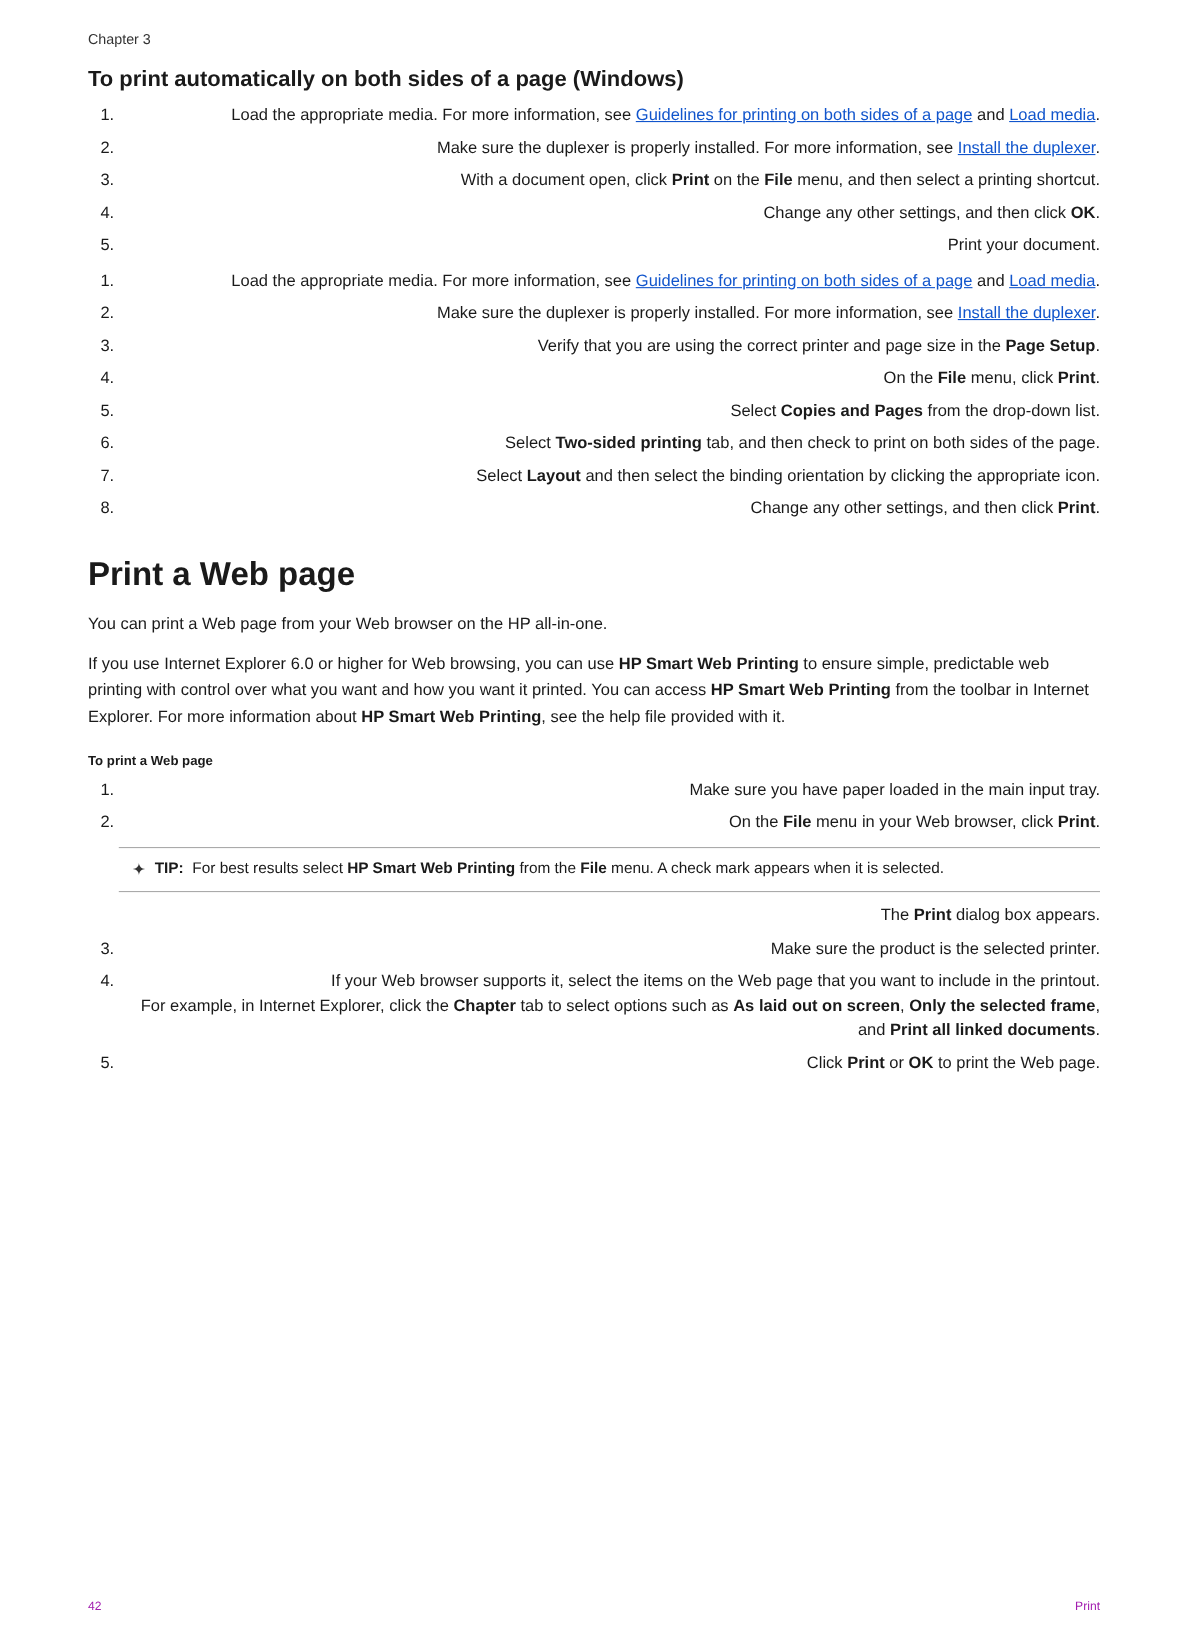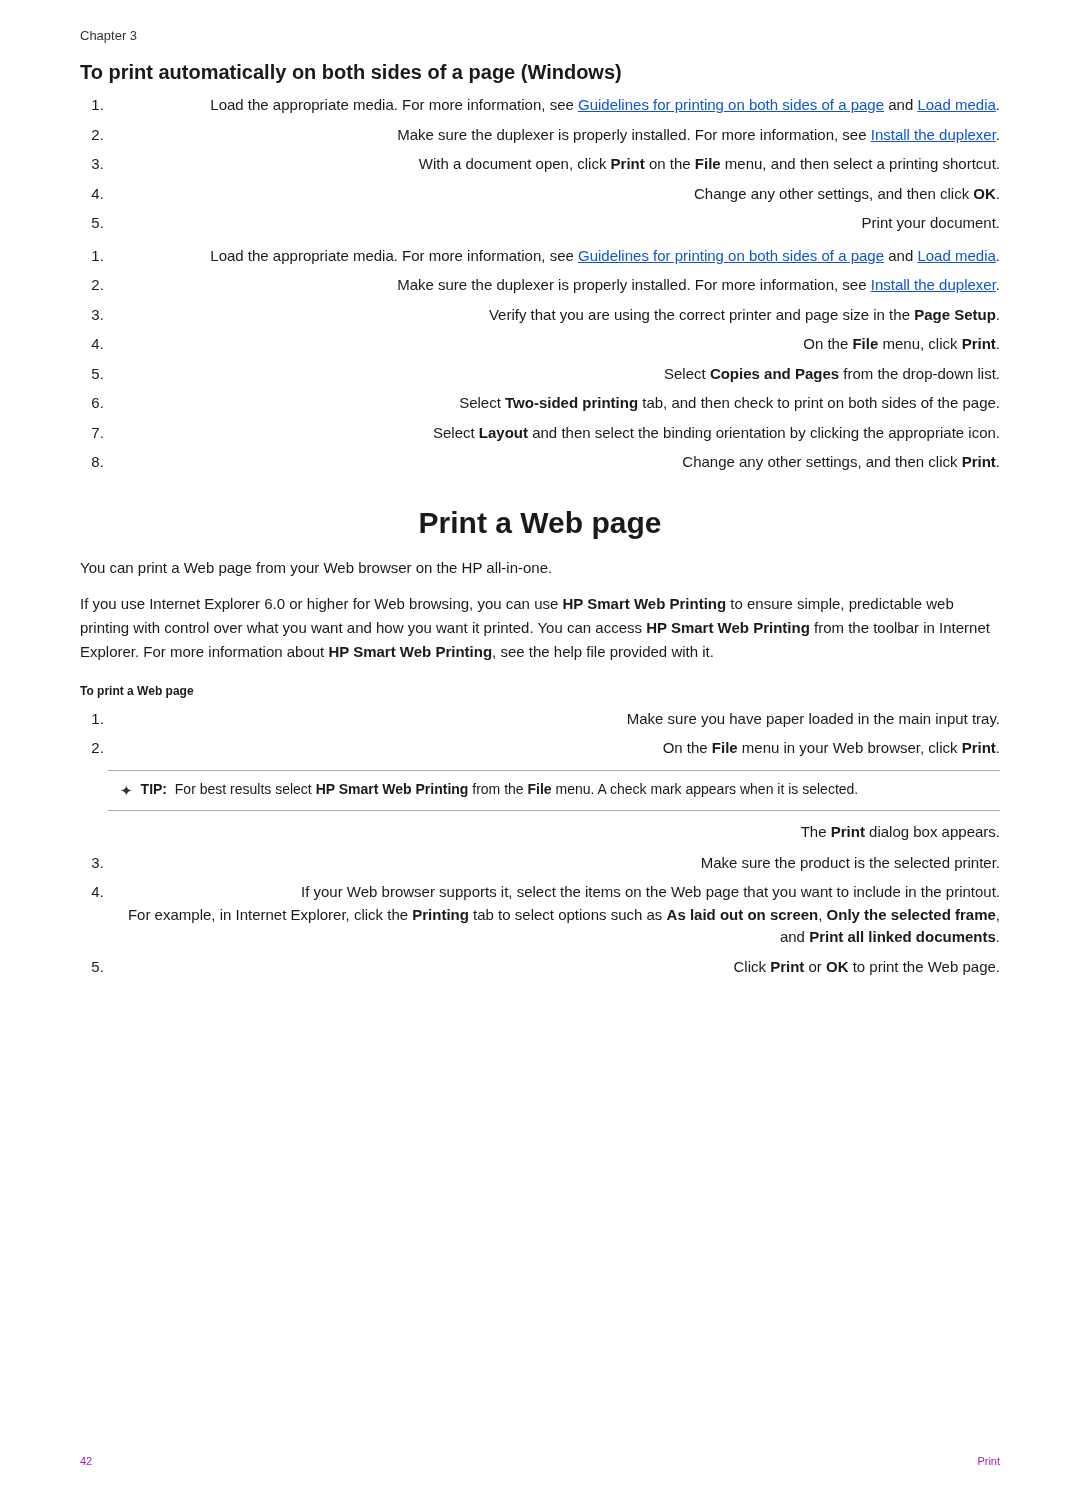--- a/index.html
+++ b/index.html
@@ -52,21 +52,20 @@
       text-decoration: underline;
       cursor: pointer;
     }
 
     .print-web-heading {
       font-size: 30px;
       font-weight: bold;
       margin-top: 32px;
       margin-bottom: 16px;
       border-top: none;
-      text-align: center;
     }
 
     .body-para {
       margin-bottom: 12px;
       line-height: 1.6;
     }
 
     .sub-heading {
       font-weight: bold;
       font-size: 12px;
@@ -211,21 +210,21 @@
     <p class="indent-para">
       The <b>Print</b> dialog box appears.
     </p>
 
     <ol start="3">
       <li>
         Make sure the product is the selected printer.
       </li>
       <li>
         If your Web browser supports it, select the items on the Web page that you want to include in the printout.<br>
-        For example, in Internet Explorer, click the <b>Printing</b> tab to select options such as <b>As laid out on screen</b>, <b>Only the selected frame</b>, and <b>Print all linked documents</b>.
+        For example, in Internet Explorer, click the <b>Chapter</b> tab to select options such as <b>As laid out on screen</b>, <b>Only the selected frame</b>, and <b>Print all linked documents</b>.
       </li>
       <li>
         Click <b>Print</b> or <b>OK</b> to print the Web page.
       </li>
     </ol>
   </div>
 
 </div>
 
 <div class="footer">

